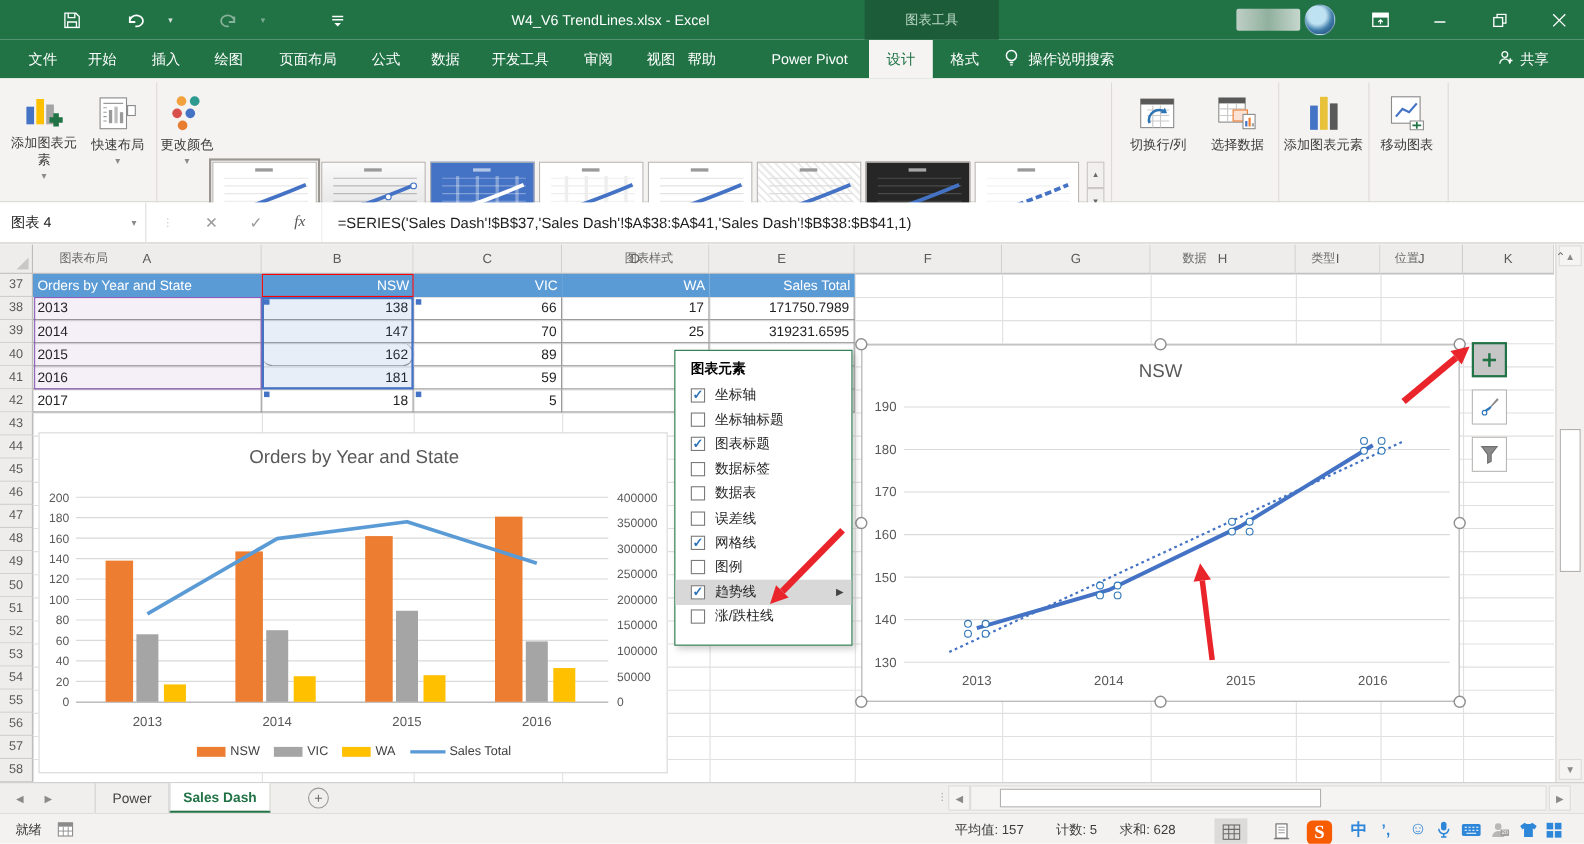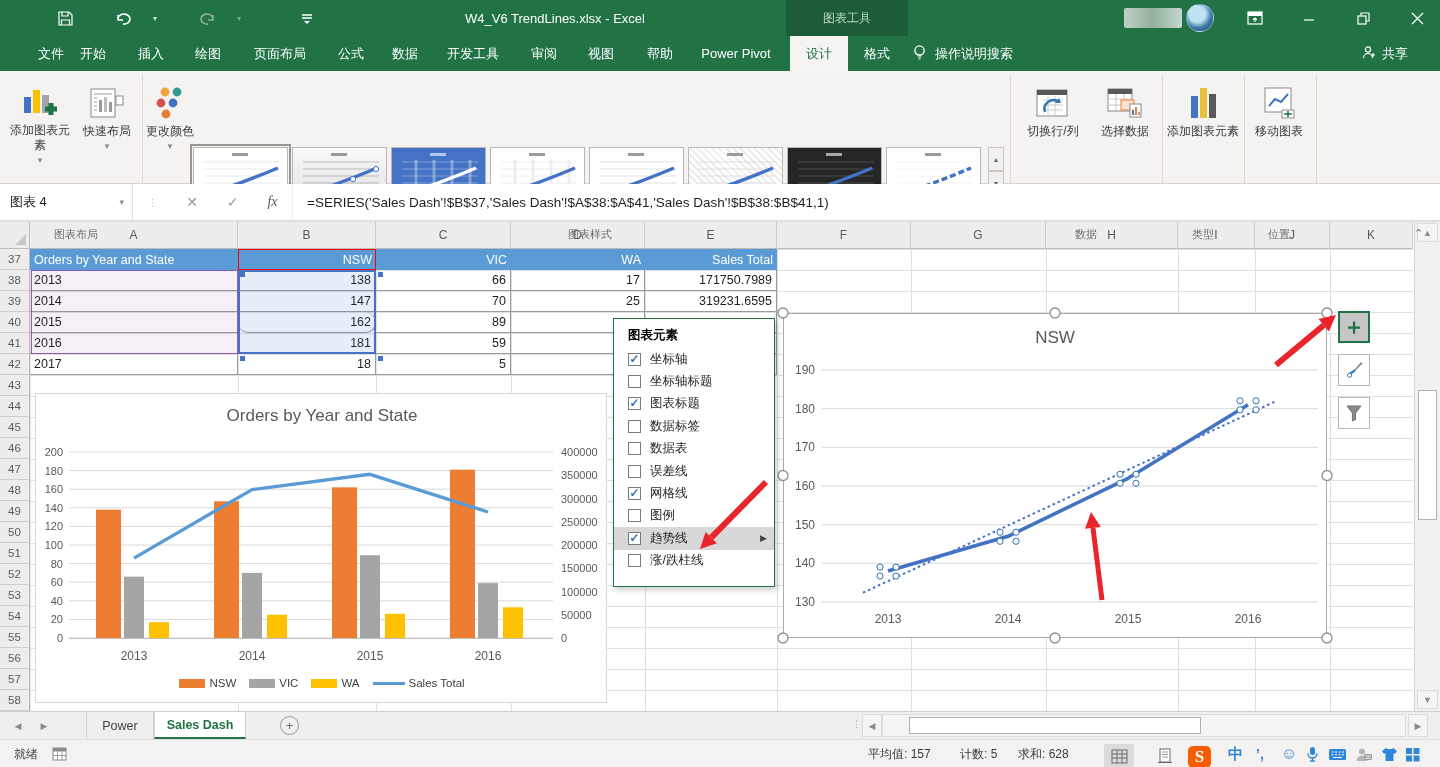--- a/index.html
+++ b/index.html
@@ -163,31 +163,31 @@
     </div>
     <div id="share" class="abs">
       <span>
         <svg width="15" height="15" viewBox="0 0 15 15">
             <circle cx="6" cy="4.5" r="2.6" fill="none" stroke="#fff" stroke-width="1.2"></circle>
             <path d="M1.5 13 a4.5 4.5 0 0 1 9 0 M11 8 v4 M9 10 h4" fill="none" stroke="#fff" stroke-width="1.2"></path>
           </svg>
       </span>
       <span>共享</span>
     </div>
-  <div class="rtab" style="left: 24px; width: 54px;">文件</div>
+  <div class="rtab" style="left: 12px; width: 54px;">文件</div>
       <div class="rtab" style="left: 66px; width: 54px; text-align: right;">开始</div>
       <div class="rtab" style="left: 124px; width: 54px;">插入</div>
       <div class="rtab" style="left: 180px; width: 56px;">绘图</div>
       <div class="rtab" style="left: 238px; width: 84px;">页面布局</div>
       <div class="rtab" style="left: 324px; width: 54px;">公式</div>
       <div class="rtab" style="left: 378px; width: 54px;">数据</div>
       <div class="rtab" style="left: 432px; width: 82px;">开发工具</div>
       <div class="rtab" style="left: 516px; width: 56px;">审阅</div>
       <div class="rtab" style="left: 574px; width: 54px;">视图</div>
-      <div class="rtab" style="left: 634px; width: 52px;">帮助</div>
+      <div class="rtab" style="left: 612px; width: 52px;">帮助</div>
       <div class="rtab" style="left: 686px; width: 100px;">Power Pivot</div>
       <div class="rtab sel" style="left: 790px; width: 58px;">设计</div>
       <div class="rtab" style="left: 850px; width: 54px;">格式</div>
     </div>
 
   <div id="ribbon" class="abs">
     <div class="rbtn" style="left:8px;width:64px">
       <span class="ric">
         <svg width="36" height="34" viewBox="0 0 36 34">
             <rect x="2" y="12" width="7" height="16" fill="#4472C4"></rect>

